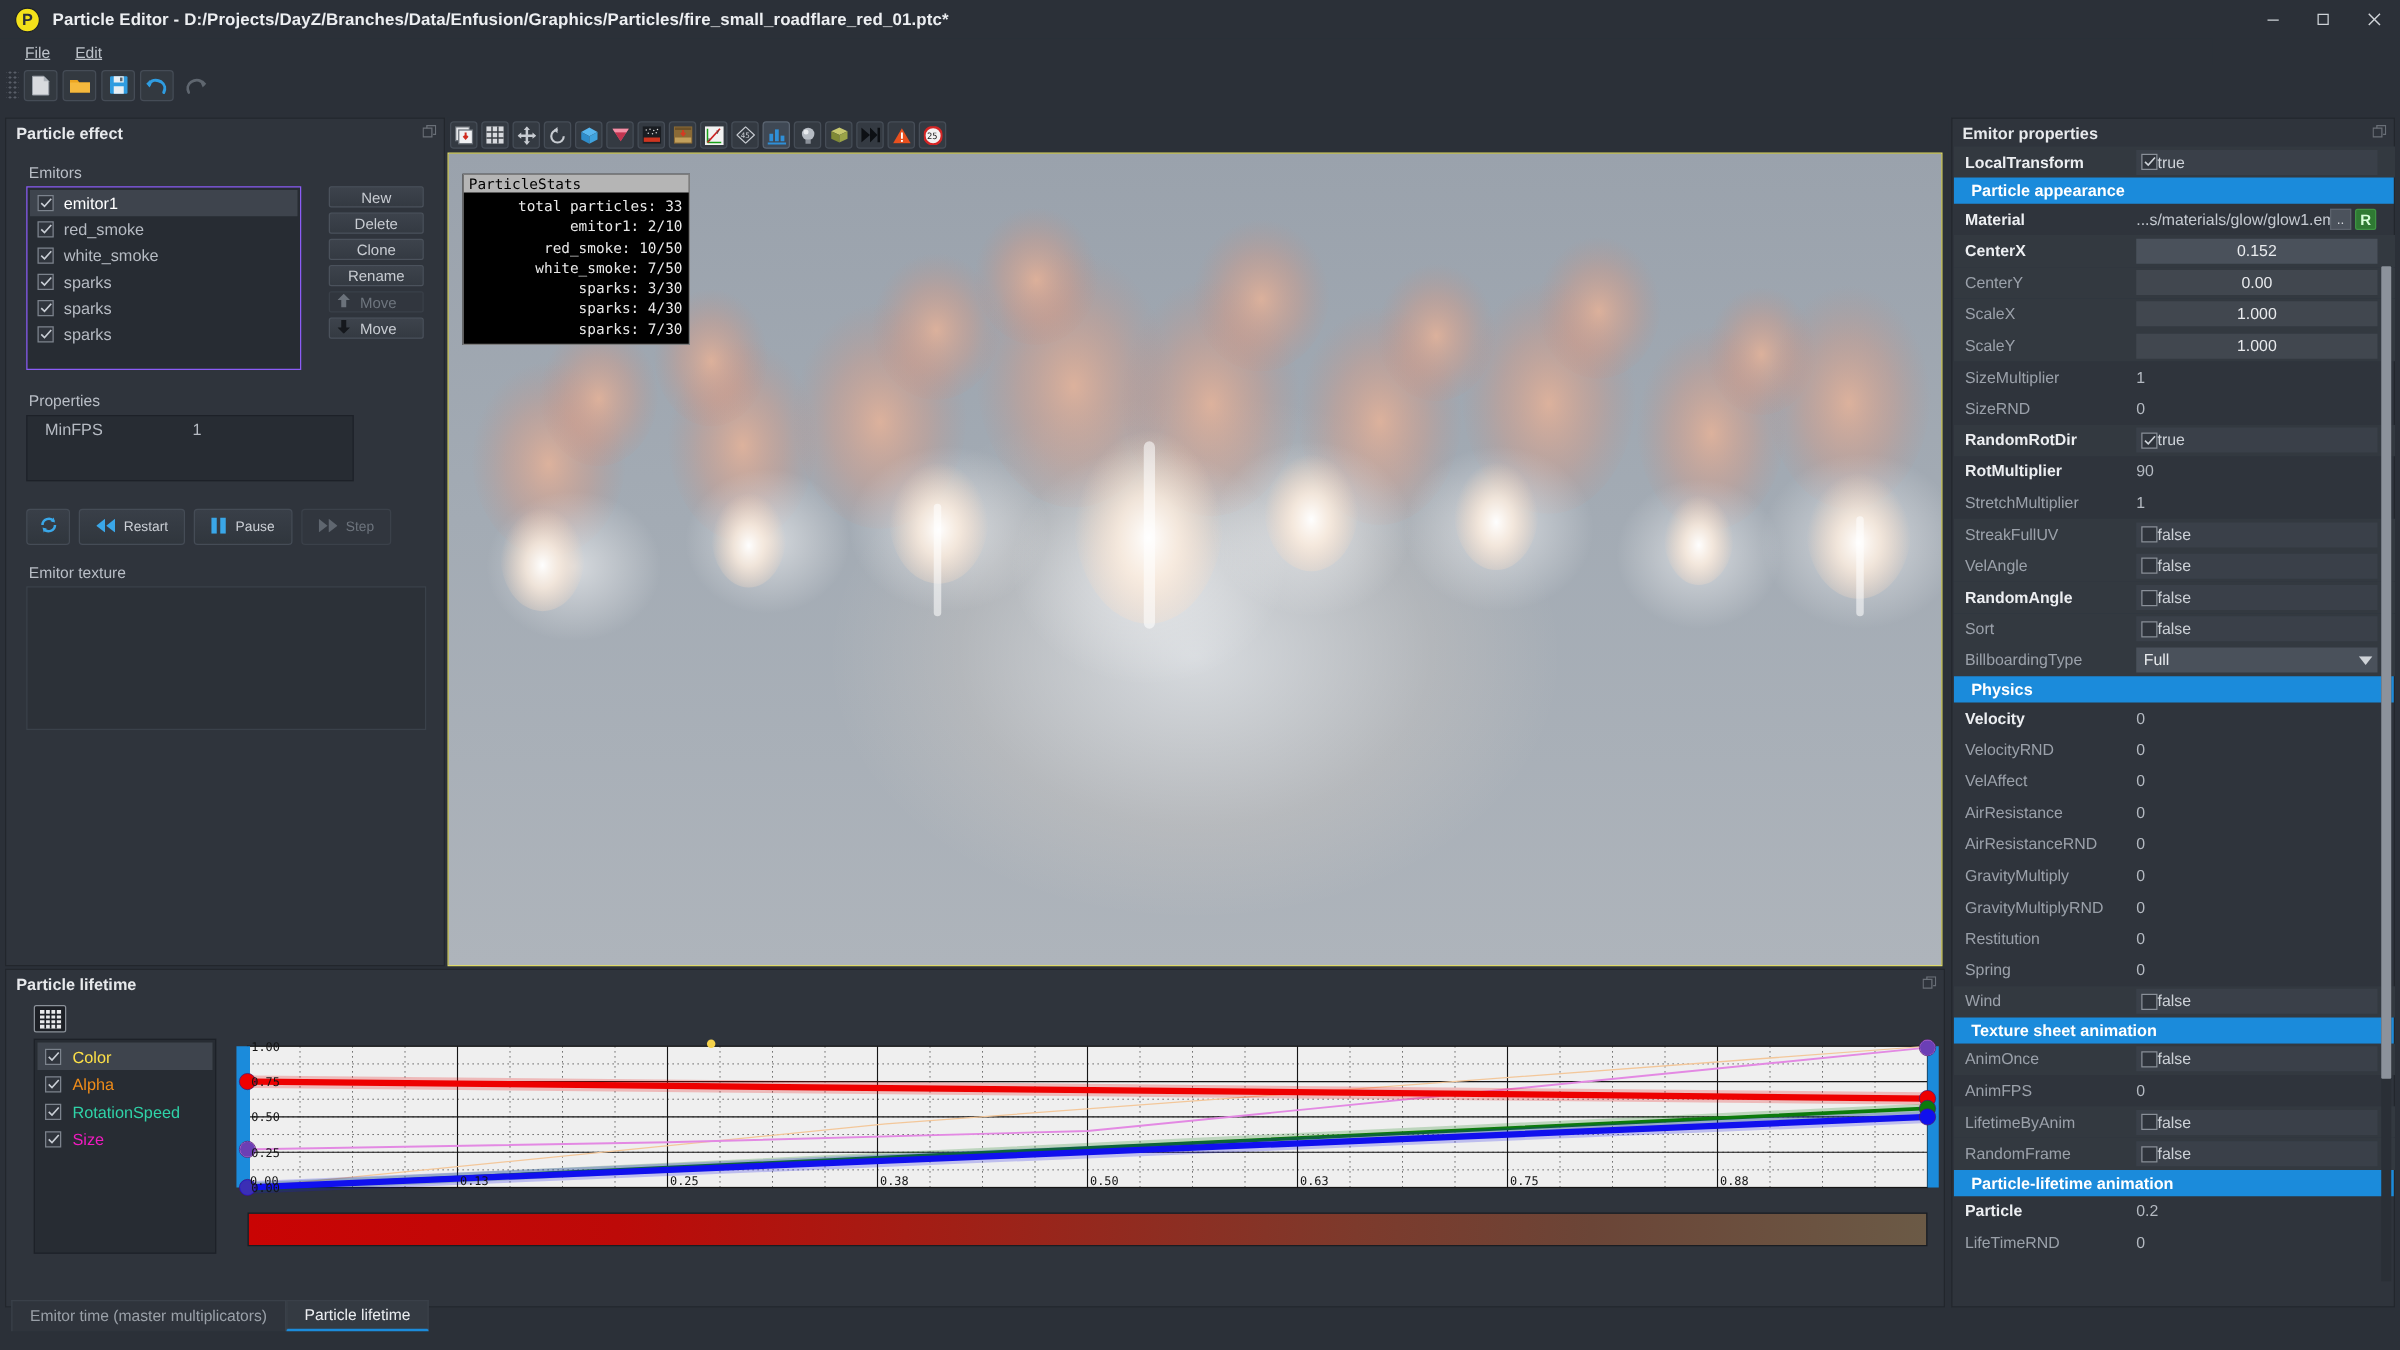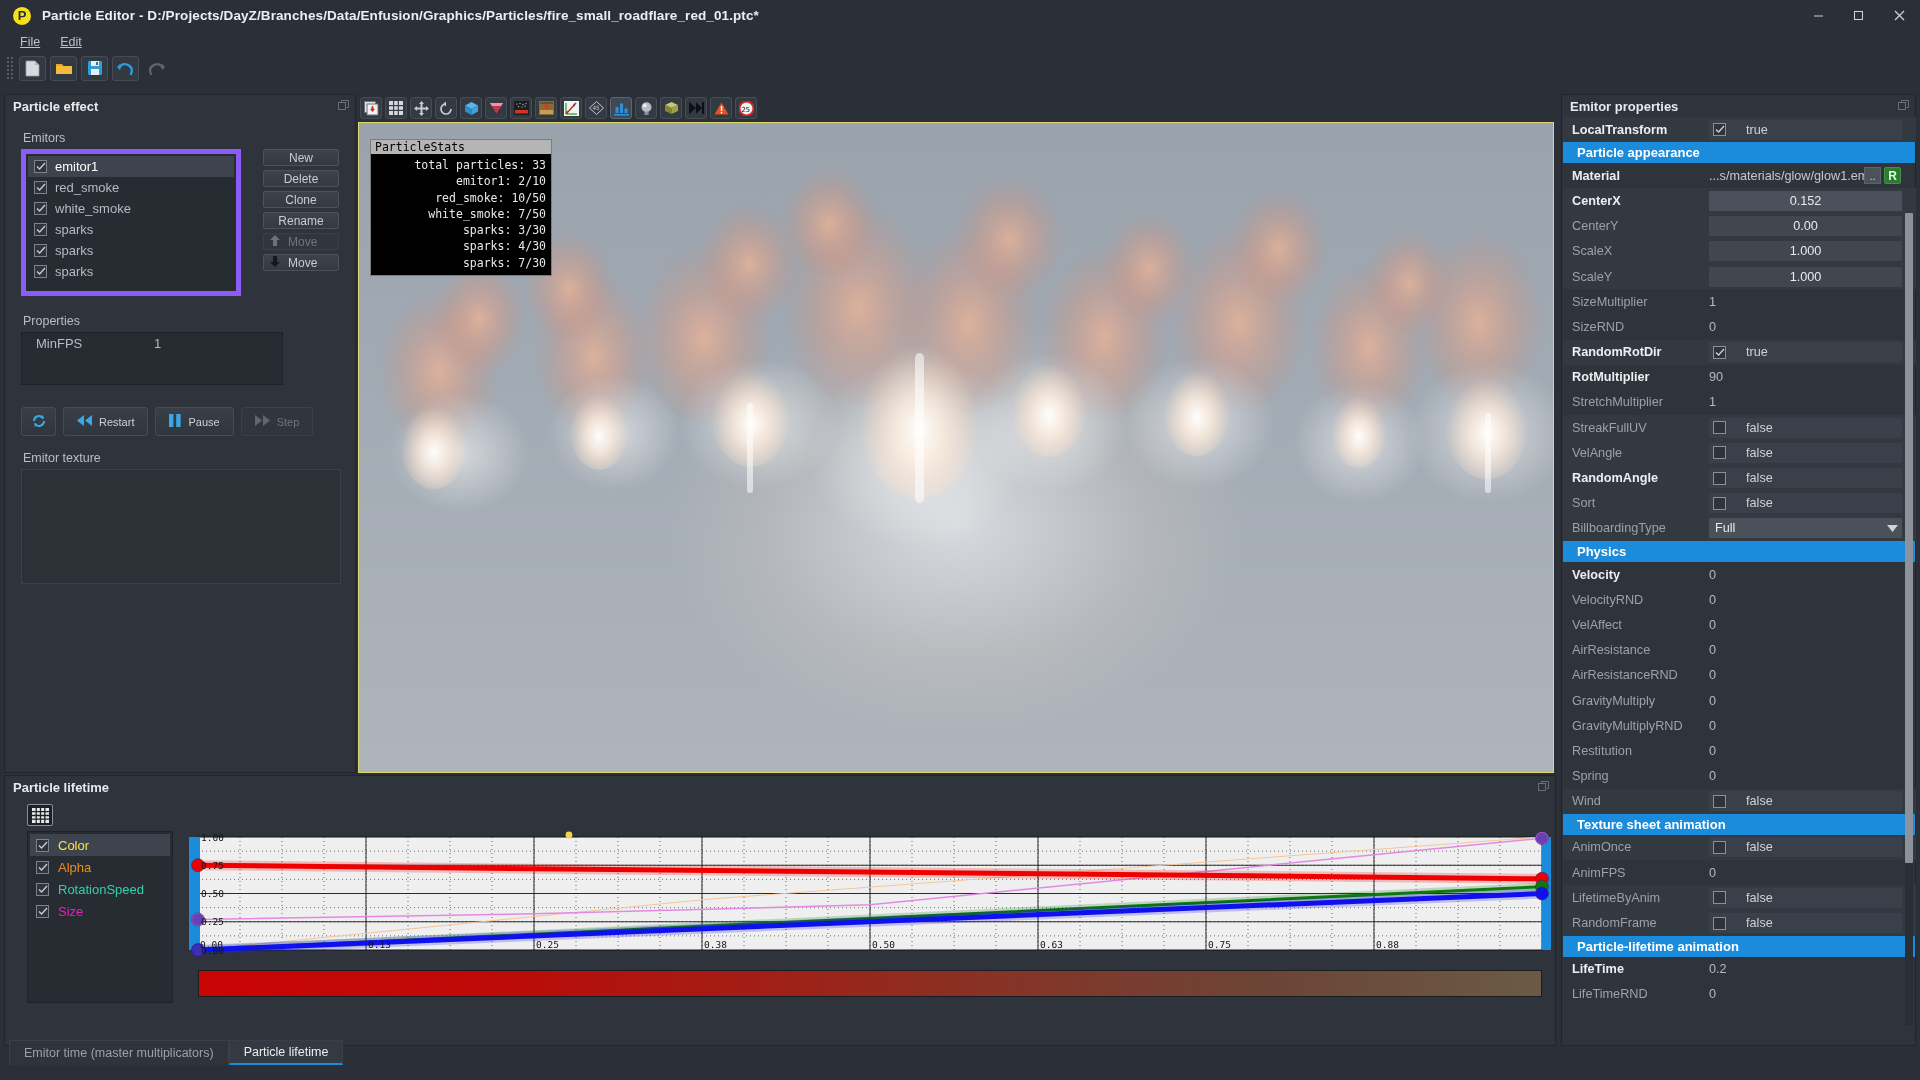--- a/index.html
+++ b/index.html
@@ -66,21 +66,21 @@
   }
   .panel-head {
     height:22px; display:flex; align-items:center; justify-content:space-between;
     padding:0 6px 0 8px;
     font-weight:bold; font-size:13px; color:#e7e9ec;
   }
   .panel-float-icon { opacity:.55; }
   .left-body { padding:8px 14px 0 16px; }
   .grp-label { font-size:12.5px; color:#b9bec6; margin:6px 0 4px 2px; }
   .listbox {
-    background:#272c33; border:5px solid #8b5cf6;
+    background:#272c33; border:1px solid #8b5cf6;
     width:220px; height:147px; padding:2px;
   }
   .list-row {
     display:flex; align-items:center; height:21px; padding-left:6px; gap:8px;
   }
   .list-row.sel { background:#3e444d; }
   .list-row.sel .row-label { color:#ffffff; }
   .row-label { font-size:13px; color:#b6bbc3; }
   .cb {
     width:13px; height:13px; border:1px solid #7c838d; background:#30353d;
@@ -171,21 +171,21 @@
   .section {
     height:21px; background:#1b8bdb; display:flex; align-items:center;
     padding-left:14px; font-weight:bold; font-size:13px; color:#ffffff;
     margin-right:1px;
   }
   .field {
     height:20px; background:#4a515b; border:none; display:flex; align-items:center;
     justify-content:center; font-size:12.7px; color:#e8eaed; width:193px;
   }
   .field.lite { background:#41474f; }
-  .cbrow { display:flex; align-items:center; gap:20px; height:20px; width:193px;
+  .cbrow { display:flex; align-items:center; gap:0; height:20px; width:193px;
            background:#3a4049; padding-left:4px; }
   .cb2 { width:13px; height:13px; border:1px solid #8a9099; background:#2f343c;
          display:flex; align-items:center; justify-content:center; }
   .cbtext { font-size:12.7px; color:#cdd1d7; }
   .mat-row { display:flex; align-items:center; gap:3px; }
   .mat-text { font-size:12.7px; color:#c4c9d0; width:152px; }
   .dots-btn { width:17px; height:17px; background:#4b525c; border:1px solid #5c636d;
               display:flex; align-items:center; justify-content:center; font-size:11px; color:#d7dade; }
   .r-btn { width:17px; height:17px; background:#2f7a33; border:1px solid #3f9444;
            display:flex; align-items:center; justify-content:center;
@@ -846,21 +846,21 @@
           <span class="pk">RandomFrame</span>
           <span class="pv">
             <span class="cbrow">
               <span class="cb2"></span>
               <span class="cbtext">false</span>
             </span>
           </span>
         </div>
         <div class="section">Particle-lifetime animation</div>
         <div class="prow">
-          <span class="pk b">LifeTime</span>
+          <span class="pk b">Particle</span>
           <span class="pv">0.2</span>
         </div>
         <div class="prow">
           <span class="pk">LifeTimeRND</span>
           <span class="pv">0</span>
         </div>
       </div>
     <div class="rp-scroll">
       <div class="rp-thumb"></div>
     </div>

